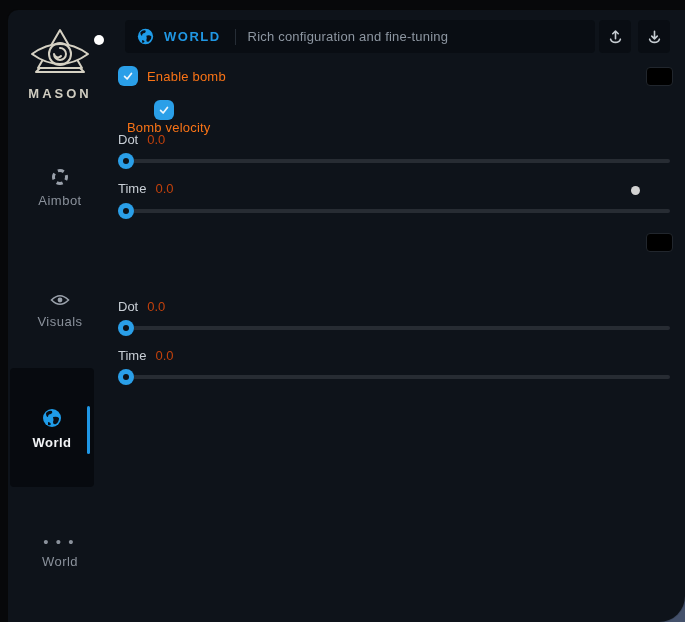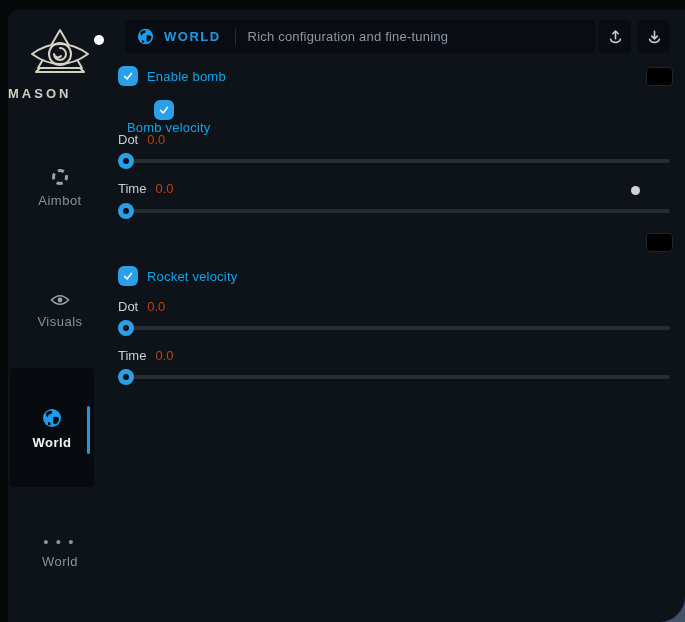--- a/index.html
+++ b/index.html
@@ -18,21 +18,21 @@
   .panel {
     position:absolute; left:8px; top:10px; right:0; bottom:0;
     background:#0e131a;
     border-radius:10px 0 26px 0;
     box-shadow:0 0 0 1px #05060820;
   }
   
   .sidebar {
     position:absolute; left:0; top:0; bottom:0; width:104px;
   }
-  .logo-wrap { position:absolute; top:18px; left:0; width:104px; }
+  .logo-wrap { position:absolute; top:18px; left:0; width:104px; text-align:center; }
   .logo-wrap svg { display:block; margin:0 auto; }
   .brand {
     margin-top:8px; font-size:13px; font-weight:bold; letter-spacing:3px;
     color:#cfccc0;
   }
   .nav-item {
     position:absolute; left:0; width:104px; text-align:center;
     color:#8a919b; cursor:pointer;
   }
   .nav-item .nav-label { margin-top:7px; font-size:13px; letter-spacing:.5px; }
@@ -67,21 +67,21 @@
   .icon-btn.upload { left:591px; }
   .icon-btn.download { left:630px; }
   
   .content { position:absolute; left:110px; top:0; width:556px; bottom:0; }
   .row { position:absolute; left:0; display:flex; align-items:center; }
   .checkbox {
     width:20px; height:20px; border-radius:6px; background:#2a9fe8;
     display:flex; align-items:center; justify-content:center; cursor:pointer;
     flex:0 0 auto;
   }
-  .cb-label { margin-left:9px; color:#0ea5e9; font-size:13px; letter-spacing:.2px; }
+  .cb-label { margin-left:9px; color:#f97316; font-size:13px; letter-spacing:.2px; }
   .swatch {
     position:absolute; width:27px; height:19px; border-radius:4px;
     background:#000; border:1px solid #21262d; cursor:pointer;
   }
   .slider-label { position:absolute; left:0; font-size:13px; color:#c9cfd6; }
   .slider-label b { color:#c2410c; font-weight:normal; margin-left:9px; }
   .slider { position:absolute; left:0; width:552px; height:16px; cursor:pointer; }
   .slider .track {
     position:absolute; left:0; right:0; top:6px; height:4px;
     background:#272c33; border-radius:2px;
@@ -212,28 +212,20 @@
     <div class="slider-label" style="top:171px;">
       <span>Time</span><b>0.0</b>
     </div>
     <div class="slider" style="top:193px;">
       <div class="track"></div>
       <div class="thumb"></div>
     </div>
 
     <span class="swatch" style="left:528px; top:223px;"></span>
 
-    <div class="row" style="top:256px;">
-      <span class="checkbox">
-        <svg width="12" height="12" viewBox="0 0 14 14">
-          <polyline points="3,7.5 6,10.5 11,4" fill="none" stroke="#eef6fc" stroke-width="2" stroke-linecap="round" stroke-linejoin="round"></polyline>
-        </svg>
-      </span>
-      <span class="cb-label">Rocket velocity</span>
-    </div>
 
     <div class="slider-label" style="top:289px;">
       <span>Dot</span><b>0.0</b>
     </div>
     <div class="slider" style="top:310px;">
       <div class="track"></div>
       <div class="thumb"></div>
     </div>
 
     <div class="slider-label" style="top:338px;">

